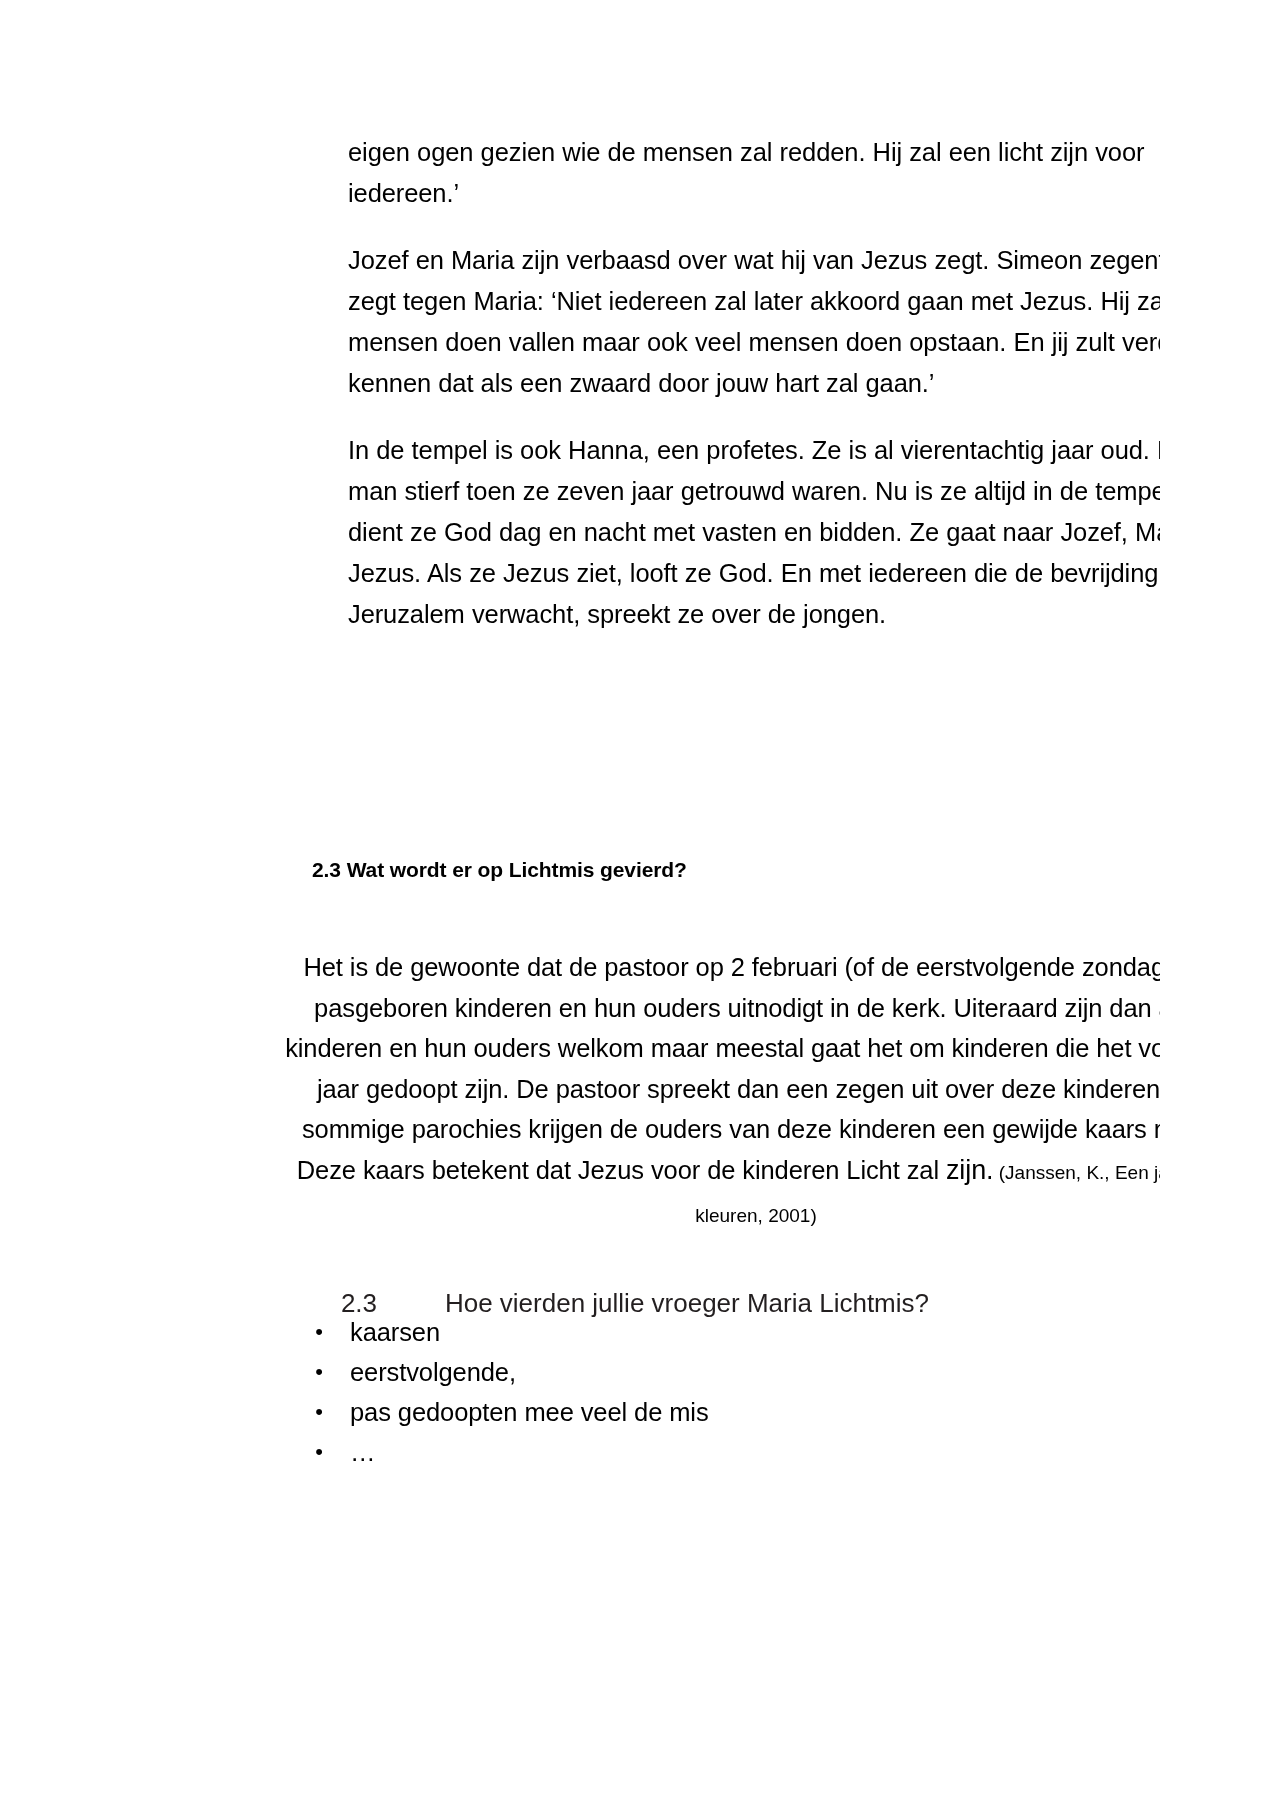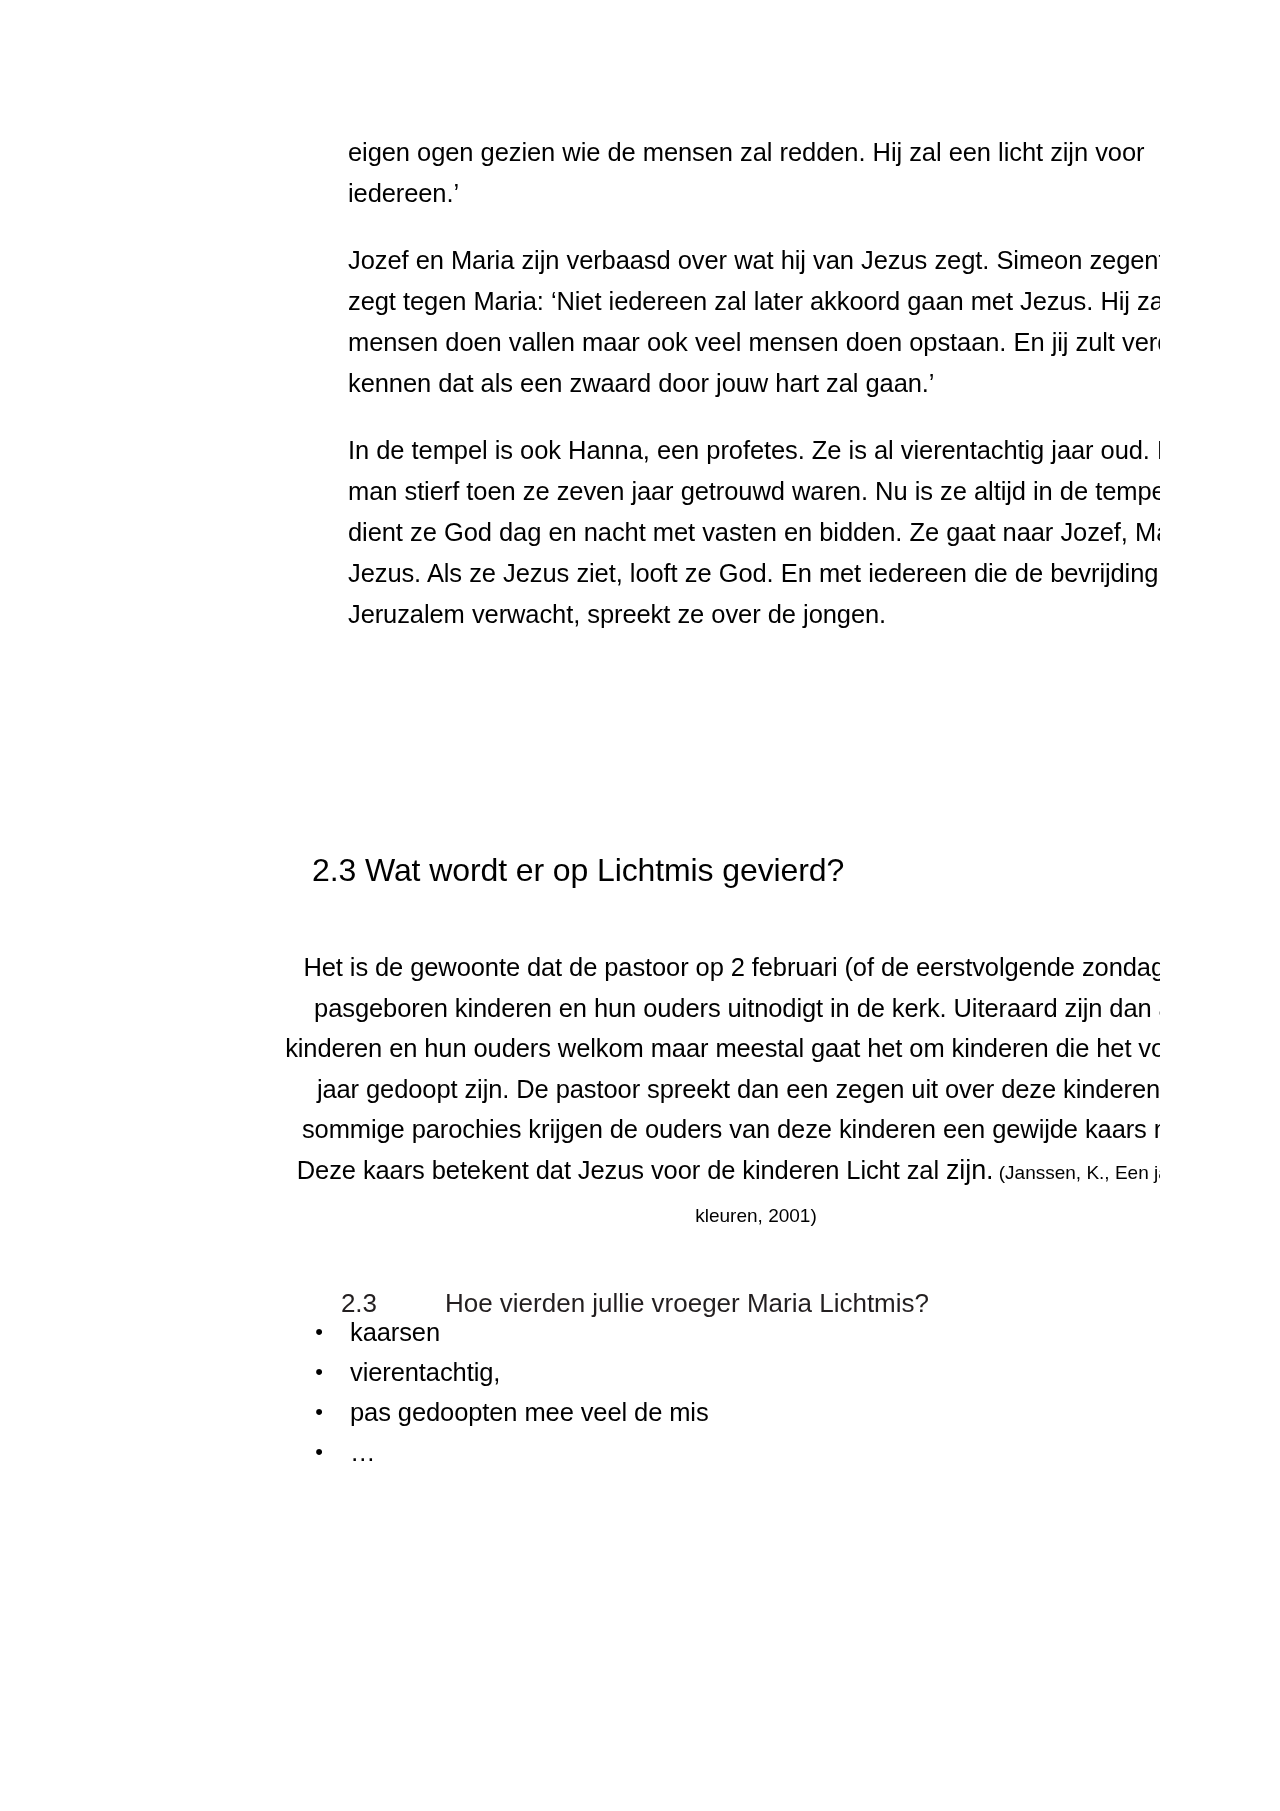--- a/index.html
+++ b/index.html
@@ -44,23 +44,23 @@
 
   .para.tight {
     margin-bottom: 24px;
   }
 
   
   .heading-sub {
     position: absolute;
     left: 192px;
     top: 849px;
-    font-size: 32px;
+    font-size: 21px;
     line-height: 34px;
-    font-weight: normal;
+    font-weight: bold;
     letter-spacing: -0.1px;
     white-space: pre;
   }
 
   
   .body-col-2 {
     position: absolute;
     left: 152px;
     top: 943px;
     width: 968px;
@@ -157,21 +157,21 @@
 
   <div class="heading-num">
     <span class="num">2.3</span><span>Hoe vierden jullie vroeger Maria Lichtmis?</span>
   </div>
 
   <ul class="bullets">
     <li>
       <span class="dot">•</span><span>kaarsen</span>
     </li>
     <li>
-      <span class="dot">•</span><span>vierentachtig,</span>
+      <span class="dot">•</span><span>eerstvolgende,</span>
     </li>
     <li>
       <span class="dot">•</span><span>pas gedoopten mee veel de mis</span>
     </li>
     <li>
       <span class="dot">•</span><span>…</span>
     </li>
   </ul>
 
   <div class="page-number">2</div>

